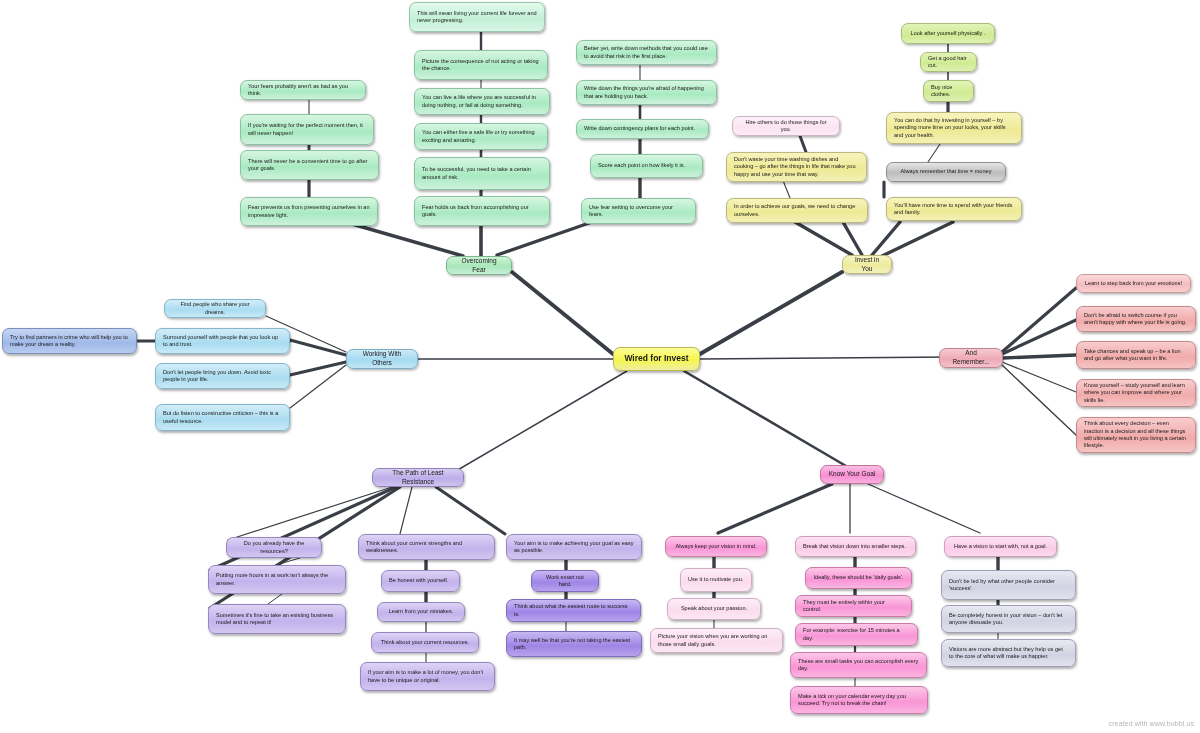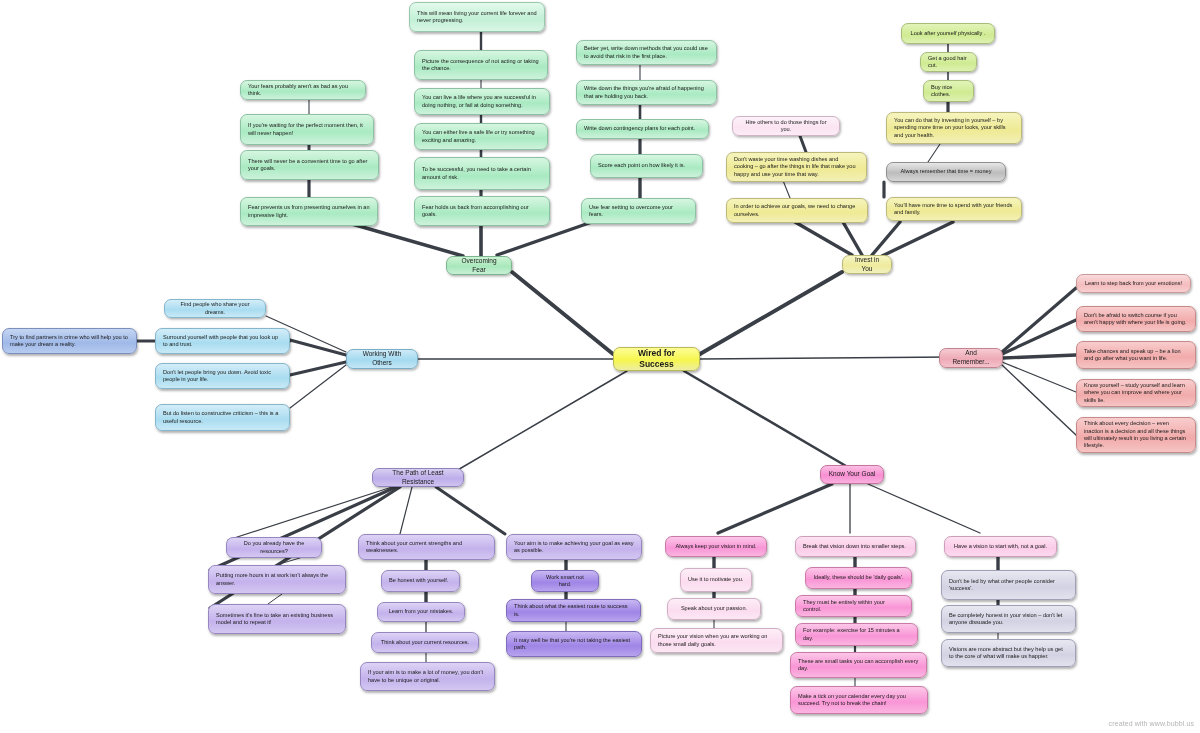--- a/index.html
+++ b/index.html
@@ -237,21 +237,21 @@
       <path d="M855,646 L855,652" stroke-width="2.2"></path>
       <path d="M855,678 L855,686" stroke-width="1.1"></path>
 
       <path d="M998,557 L998,570" stroke-width="3.4"></path>
       <path d="M998,600 L998,605" stroke-width="3.2"></path>
       <path d="M998,633 L998,639" stroke-width="1.1"></path>
     </g>
   </svg>
 
   <div class="node c-yellow-core center-align" style="left:613px; top:347px; width:87px; height:24px; font-size:8.5px; font-weight:600;">
-    <span class="txt">Wired for Success</span>
+    <span class="txt">Wired for Invest</span>
   </div>
 
   <div class="node c-green-hub center-align" style="left:446px; top:256px; width:66px; height:19px; font-size:6.5px;">
     <span class="txt">Overcoming Fear</span>
   </div>
 
   <div class="node c-yellow-hub center-align" style="left:842px; top:255px; width:50px; height:19px; font-size:6.5px;">
     <span class="txt">Invest in You</span>
   </div>
 

